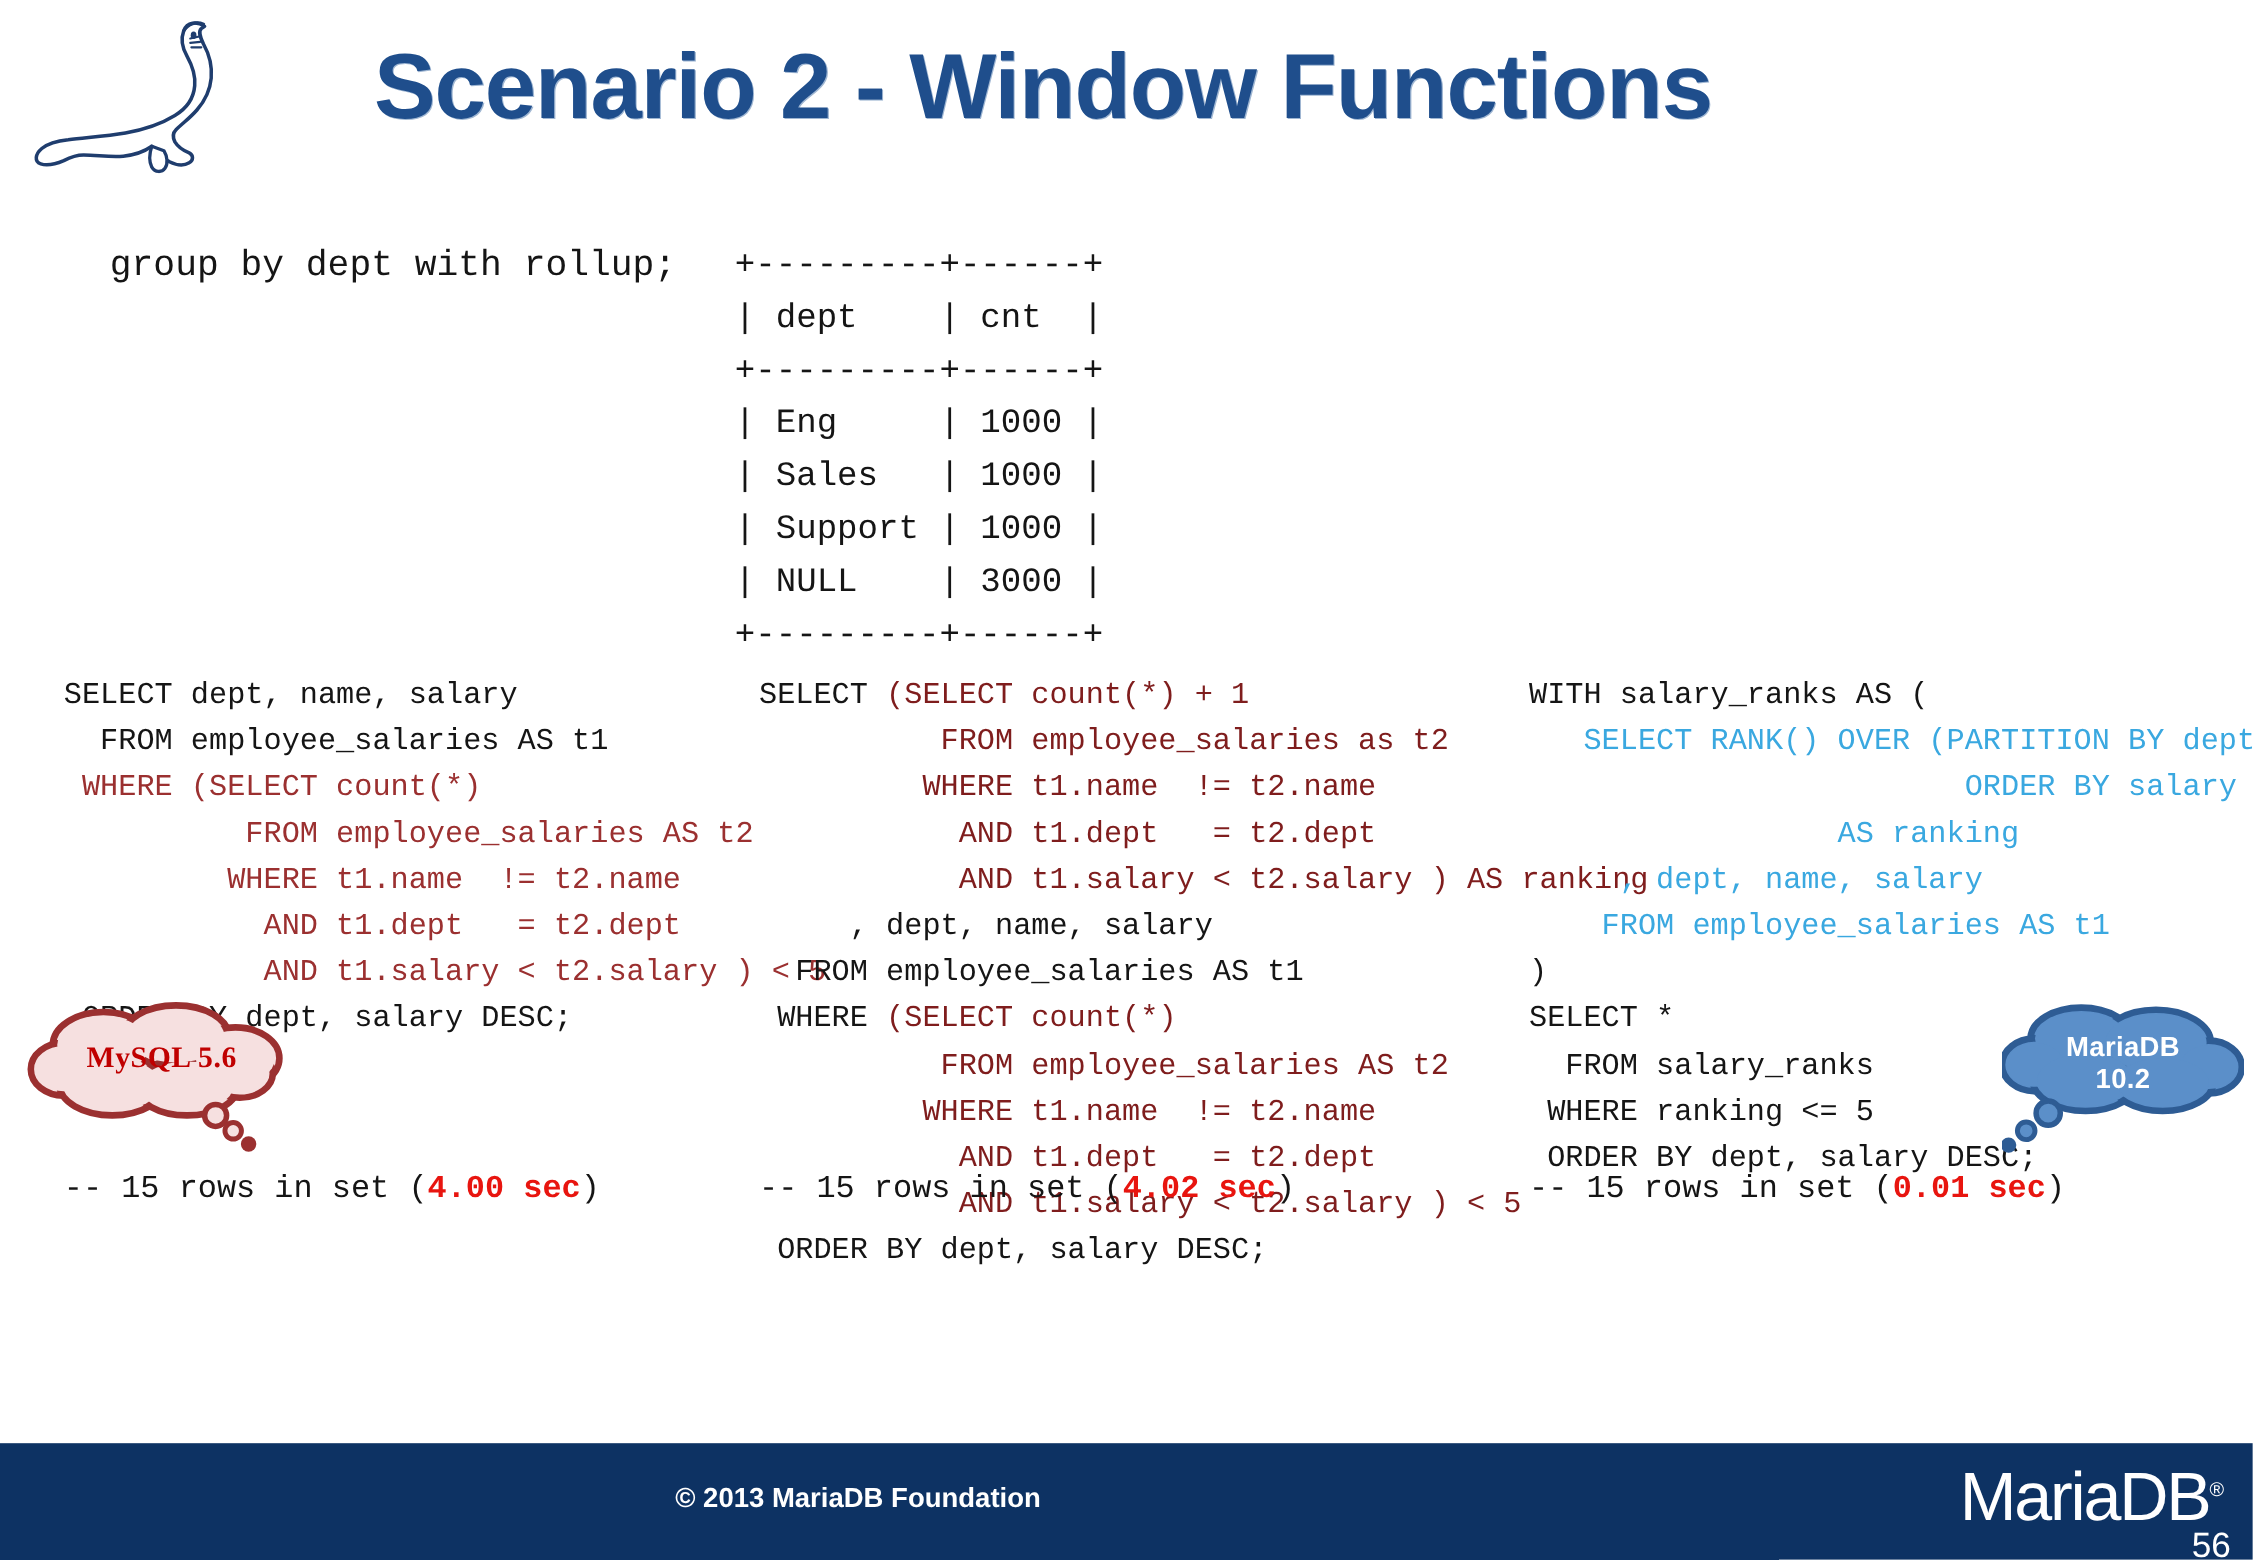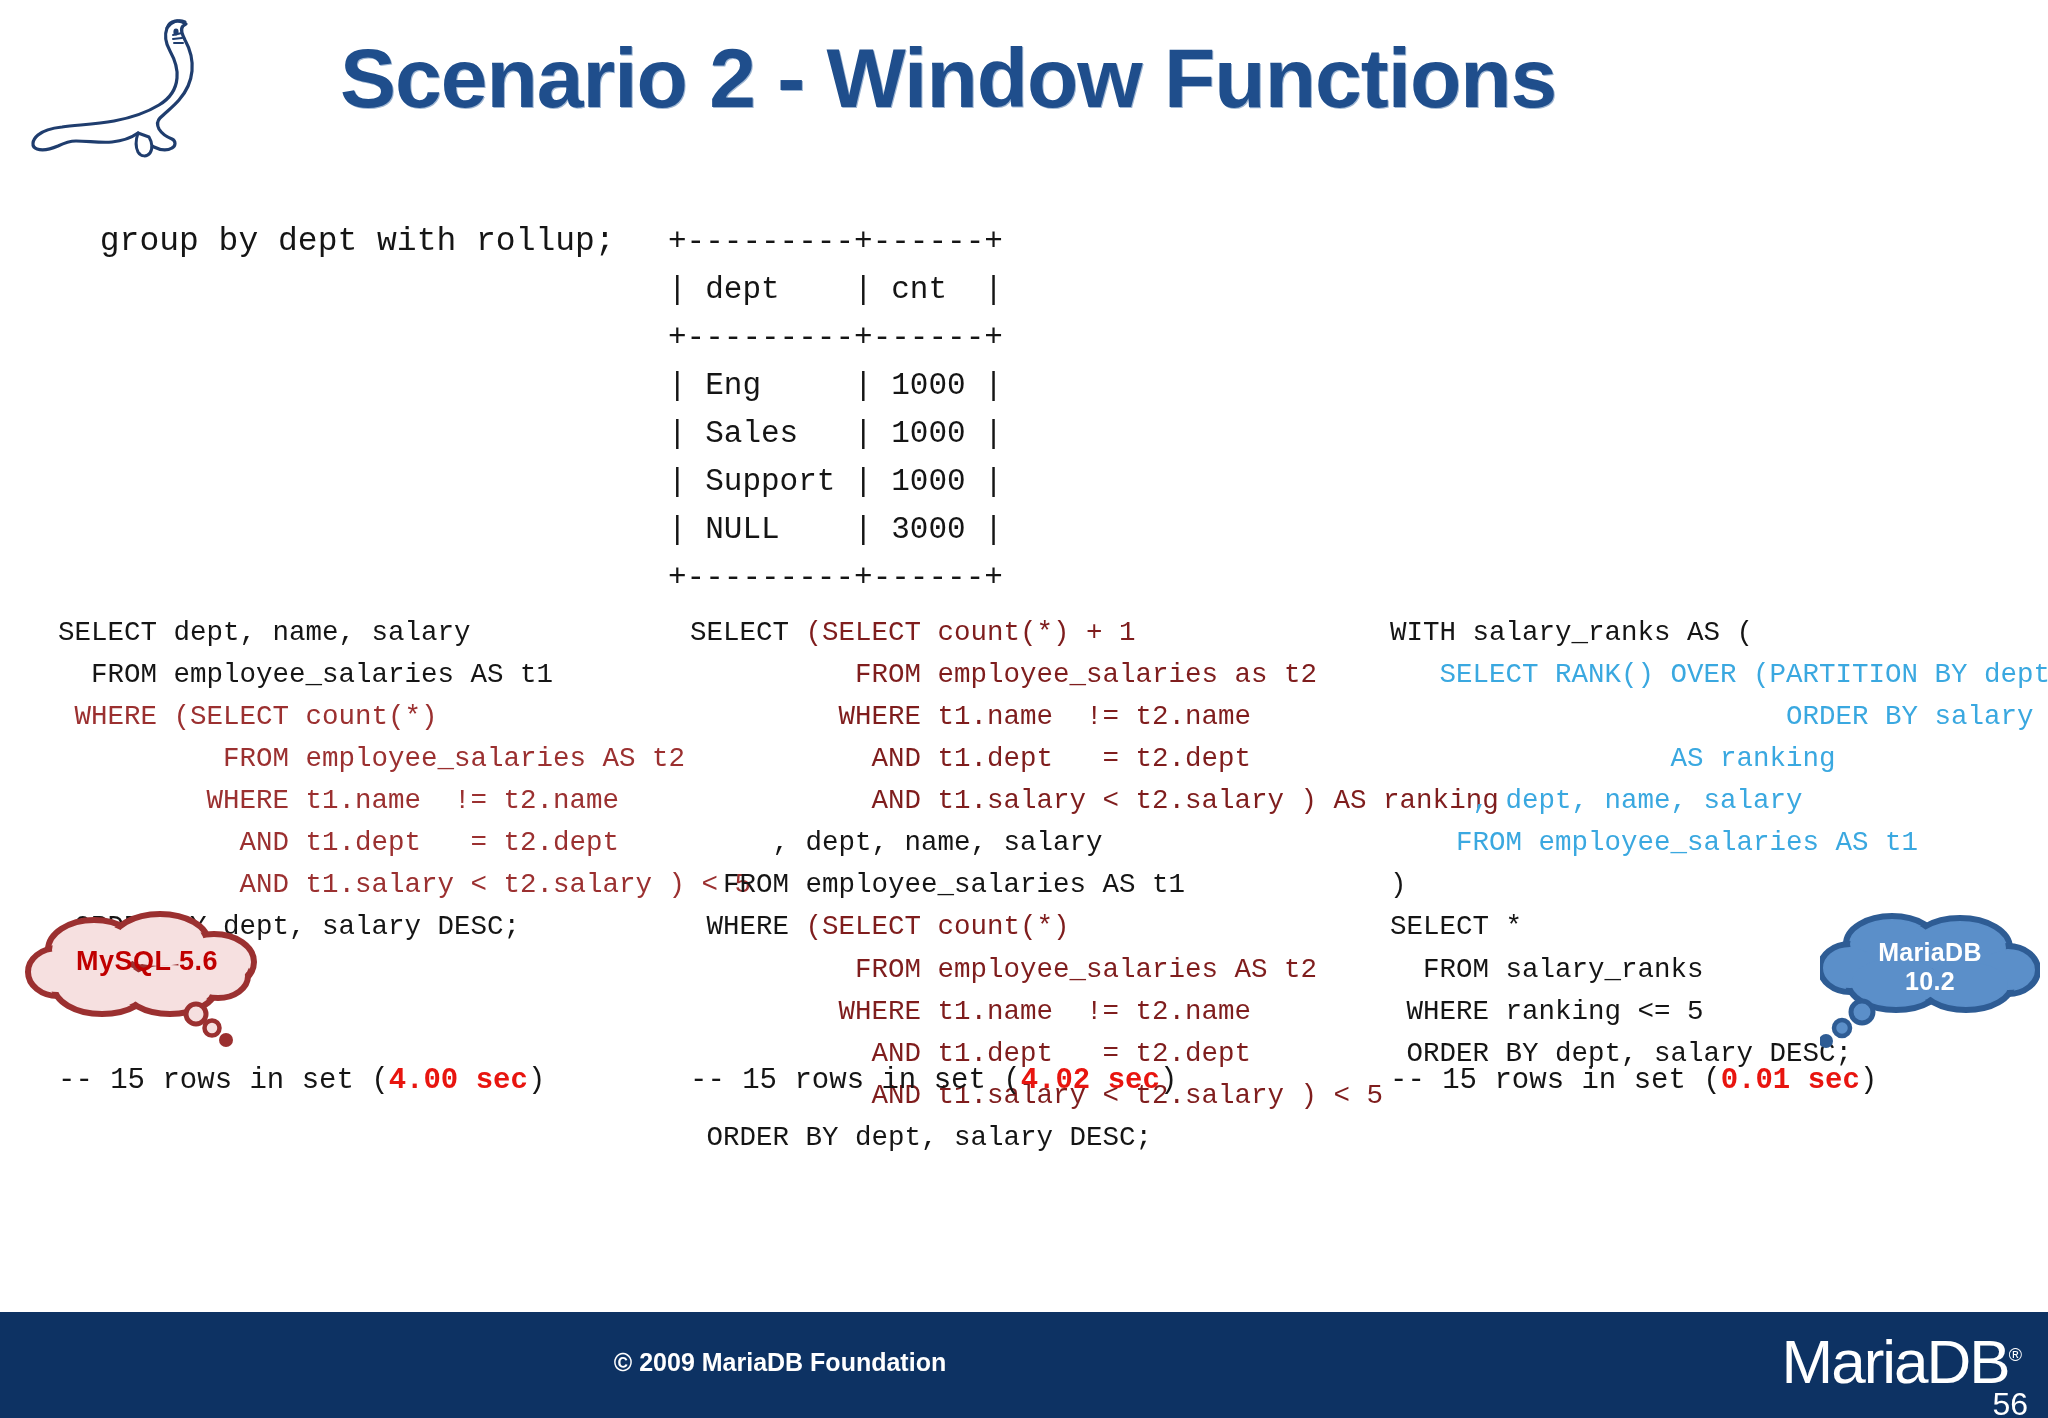--- a/index.html
+++ b/index.html
@@ -67,21 +67,21 @@
   
   .bubble{position:absolute;}
   #bubble-mysql{left:22px;top:910px;width:250px;height:145px;}
   #bubble-mariadb{left:1820px;top:908px;width:220px;height:150px;}
   .bubble svg{position:absolute;left:0;top:0;}
   .bubble-label{
     position:absolute;width:100%;text-align:center;
     font-family:"Liberation Sans", sans-serif;
     font-weight:bold;line-height:1.15;
   }
-  #mysql-label{top:36px;font-size:27px;color:#c00000;letter-spacing:.5px;}
+  #mysql-label{top:36px;font-size:27px;color:#c00000;letter-spacing:.5px;font-family:Liberation Serif, serif;}
   #mariadb-label{top:30px;font-size:25px;color:#ffffff;letter-spacing:.3px;}
 
   
   #footer{
     position:absolute;left:0;top:1312px;width:2048px;height:106px;
     background:#0d3263;
   }
   #footer-copy{
     position:absolute;left:0;top:36px;width:1560px;text-align:center;
     font-family:"Liberation Sans", sans-serif;
@@ -193,18 +193,18 @@
     <circle cx="22" cy="120" r="8" fill="#5b8fc9" stroke="#2e5c94" stroke-width="4.5"></circle>
     <circle cx="6" cy="133" r="7" fill="#2e5c94"></circle>
   </svg>
   <div class="bubble-label" id="mariadb-label">
     <span>MariaDB</span><br>
     <span>10.2</span>
   </div>
 </div>
 
 <div id="footer">
-  <div id="footer-copy">© 2009 MariaDB Foundation</div>
+  <div id="footer-copy">© 2013 MariaDB Foundation</div>
   <div id="footer-logo">
     <span>MariaDB</span><sup>®</sup>
   </div>
   <div id="page-number">56</div>
 </div>
 
 </body></html>

